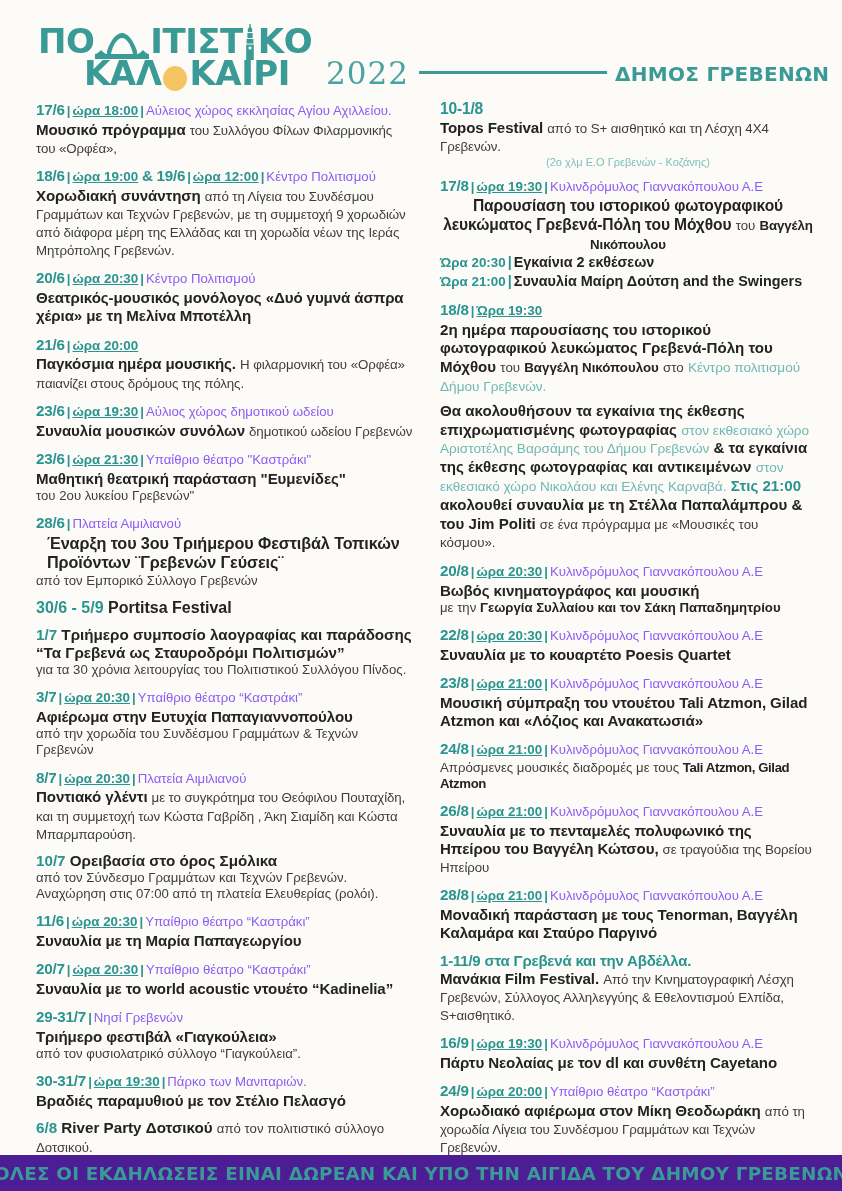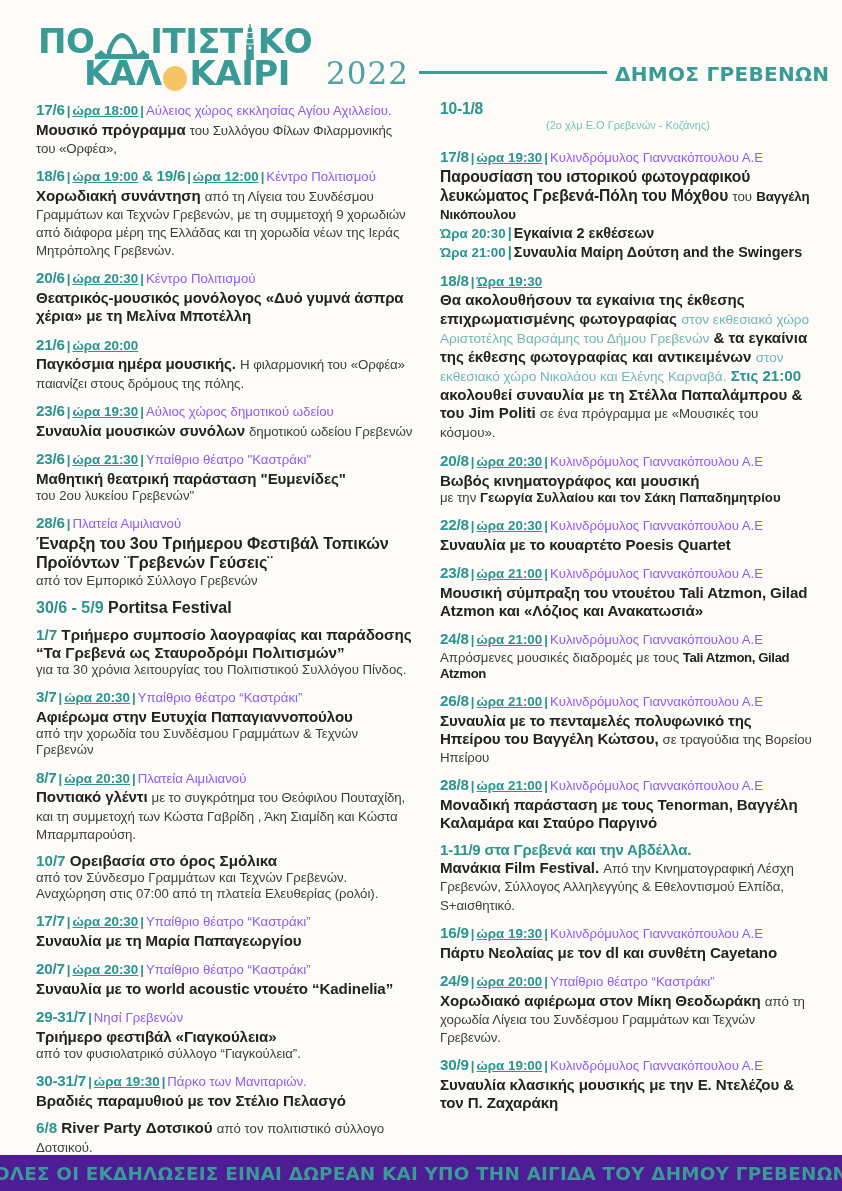--- a/index.html
+++ b/index.html
@@ -161,21 +161,21 @@
     font-weight: 400;
     line-height: 1.22;
     color: #3d3d3d;
   }
   .desc .b { font-weight: 700; color: #232323; }
   .sub-note {
     font-size: 11px;
     color: #7cc0bd;
     text-align: center;
     line-height: 1.1;
-    margin: 1px 0 16px 0;
+    margin: 1px 0 8px 0;
   }
   .inline-head {
     font-size: 13.4px;
     font-weight: 700;
     color: #2a9490;
   }
   .inline-line { font-size: 14.4px; font-weight: 700; color: #232323; line-height: 1.25; }
 
   .biglabel {
     font-size: 15.6px;
@@ -309,21 +309,21 @@
         <span class="date">23/6</span><span class="sep">|</span><span class="time">ώρα 21:30</span><span class="sep">|</span><span class="venue">Υπαίθριο θέατρο "Καστράκι"</span>
       </div>
       <div class="title">Μαθητική θεατρική παράσταση "Ευμενίδες"</div>
       <div class="desc">του 2ου λυκείου Γρεβενών"</div>
     </div>
 
     <div class="event">
       <div class="meta">
         <span class="date">28/6</span><span class="sep">|</span><span class="venue">Πλατεία Αιμιλιανού</span>
       </div>
-      <div class="title" style="font-size:16.2px;">Έναρξη του 3ου Τριήμερου Φεστιβάλ Τοπικών Προϊόντων ¨Γρεβενών Γεύσεις¨</div>
+      <div class="title" style="font-size:16.2px;margin-left:11px;">Έναρξη του 3ου Τριήμερου Φεστιβάλ Τοπικών Προϊόντων ¨Γρεβενών Γεύσεις¨</div>
       <div class="desc">από τον Εμπορικό Σύλλογο Γρεβενών</div>
     </div>
 
     <div class="event">
       <div class="runhead" style="font-size:16px;"><span class="d">30/6 - 5/9</span> <span>Portitsa Festival</span></div>
     </div>
 
     <div class="event">
       <div class="runhead"><span class="d">1/7</span> <span>Τριήμερο συμποσίο λαογραφίας και παράδοσης “Τα Γρεβενά ως Σταυροδρόμι Πολιτισμών”</span></div>
       <div class="desc">για τα 30 χρόνια λειτουργίας του Πολιτιστικού Συλλόγου Πίνδος.</div>
@@ -344,21 +344,21 @@
       <div class="title"><span>Ποντιακό γλέντι</span> <span class="rest">με το συγκρότημα του Θεόφιλου Πουταχίδη, και τη συμμετοχή των Κώστα Γαβρίδη , Άκη Σιαμίδη και Κώστα Μπαρμπαρούση.</span></div>
     </div>
 
     <div class="event">
       <div class="runhead"><span class="d">10/7</span> <span>Ορειβασία στο όρος Σμόλικα</span></div>
       <div class="desc">από τον Σύνδεσμο Γραμμάτων και Τεχνών Γρεβενών. Αναχώρηση στις 07:00 από τη πλατεία Ελευθερίας (ρολόι).</div>
     </div>
 
     <div class="event">
       <div class="meta">
-        <span class="date">17/7</span><span class="sep">|</span><span class="time">ώρα 20:30</span><span class="sep">|</span><span class="venue">Υπαίθριο θέατρο “Καστράκι”</span>
+        <span class="date">11/6</span><span class="sep">|</span><span class="time">ώρα 20:30</span><span class="sep">|</span><span class="venue">Υπαίθριο θέατρο “Καστράκι”</span>
       </div>
       <div class="title">Συναυλία με τη Μαρία Παπαγεωργίου</div>
     </div>
 
     <div class="event">
       <div class="meta">
         <span class="date">20/7</span><span class="sep">|</span><span class="time">ώρα 20:30</span><span class="sep">|</span><span class="venue">Υπαίθριο θέατρο “Καστράκι”</span>
       </div>
       <div class="title">Συναυλία με το world acoustic ντουέτο “Kadinelia”</div>
     </div>
@@ -381,36 +381,38 @@
     <div class="event">
       <div class="runhead"><span class="d">6/8</span> <span>River Party Δοτσικού</span> <span class="rest">από τον πολιτιστικό σύλλογο Δοτσικού.</span></div>
     </div>
 
   </div>
 
   <div class="col right">
 
     <div class="event tight">
       <div class="biglabel">10-1/8</div>
+      <div class="title"><span>Topos Festival</span> <span class="rest">από το S+ αισθητικό και τη Λέσχη 4Χ4 Γρεβενών.</span></div>
       <div class="sub-note">(2ο χλμ Ε.Ο Γρεβενών - Κοζάνης)</div>
     </div>
 
     <div class="event">
       <div class="meta">
         <span class="date">17/8</span><span class="sep">|</span><span class="time">ώρα 19:30</span><span class="sep">|</span><span class="venue">Κυλινδρόμυλος Γιαννακόπουλου Α.Ε</span>
       </div>
-      <div class="title" style="font-size:15.6px;"><span>Παρουσίαση του ιστορικού φωτογραφικού λευκώματος Γρεβενά-Πόλη του Μόχθου</span> <span class="rest">του</span> <span class="rest" style="font-weight:700;color:#232323;">Βαγγέλη Νικόπουλου</span></div>
+      <div class="title" style="font-size:15.6px;text-align:center;"><span>Παρουσίαση του ιστορικού φωτογραφικού λευκώματος Γρεβενά-Πόλη του Μόχθου</span> <span class="rest">του</span> <span class="rest" style="font-weight:700;color:#232323;">Βαγγέλη Νικόπουλου</span></div>
       <div class="inline-line"><span class="inline-head">Ώρα 20:30</span><span class="sep">|</span><span>Εγκαίνια 2 εκθέσεων</span></div>
       <div class="inline-line"><span class="inline-head">Ώρα 21:00</span><span class="sep">|</span><span>Συναυλία Μαίρη Δούτση and the Swingers</span></div>
     </div>
 
     <div class="event">
       <div class="meta">
         <span class="date">18/8</span><span class="sep">|</span><span class="time">Ώρα 19:30</span>
       </div>
+      <div class="para-big" style="margin-bottom:6px;"><span>2η ημέρα παρουσίασης του ιστορικού φωτογραφικού λευκώματος Γρεβενά-Πόλη του Μόχθου</span> <span class="lt">του</span> <span class="bb">Βαγγέλη Νικόπουλου</span> <span class="lt">στο</span> <span class="tl">Κέντρο πολιτισμού Δήμου Γρεβενών.</span></div>
       <div class="para-big"><span>Θα ακολουθήσουν τα εγκαίνια της έκθεσης επιχρωματισμένης φωτογραφίας</span> <span class="tl">στον εκθεσιακό χώρο Αριστοτέλης Βαρσάμης του Δήμου Γρεβενών</span> <span>&amp; τα εγκαίνια της έκθεσης φωτογραφίας και αντικειμένων</span> <span class="tl">στον εκθεσιακό χώρο Νικολάου και Ελένης Καρναβά.</span> <span style="color:#2a9490;">Στις 21:00</span> <span>ακολουθεί συναυλία με τη Στέλλα Παπαλάμπρου &amp; του Jim Politi</span> <span class="lt">σε ένα πρόγραμμα με «Μουσικές του κόσμου».</span></div>
     </div>
 
     <div class="event">
       <div class="meta">
         <span class="date">20/8</span><span class="sep">|</span><span class="time">ώρα 20:30</span><span class="sep">|</span><span class="venue">Κυλινδρόμυλος Γιαννακόπουλου Α.Ε</span>
       </div>
       <div class="title">Βωβός κινηματογράφος και μουσική</div>
       <div class="desc"><span>με την</span> <span class="b">Γεωργία Συλλαίου και τον Σάκη Παπαδημητρίου</span></div>
     </div>

